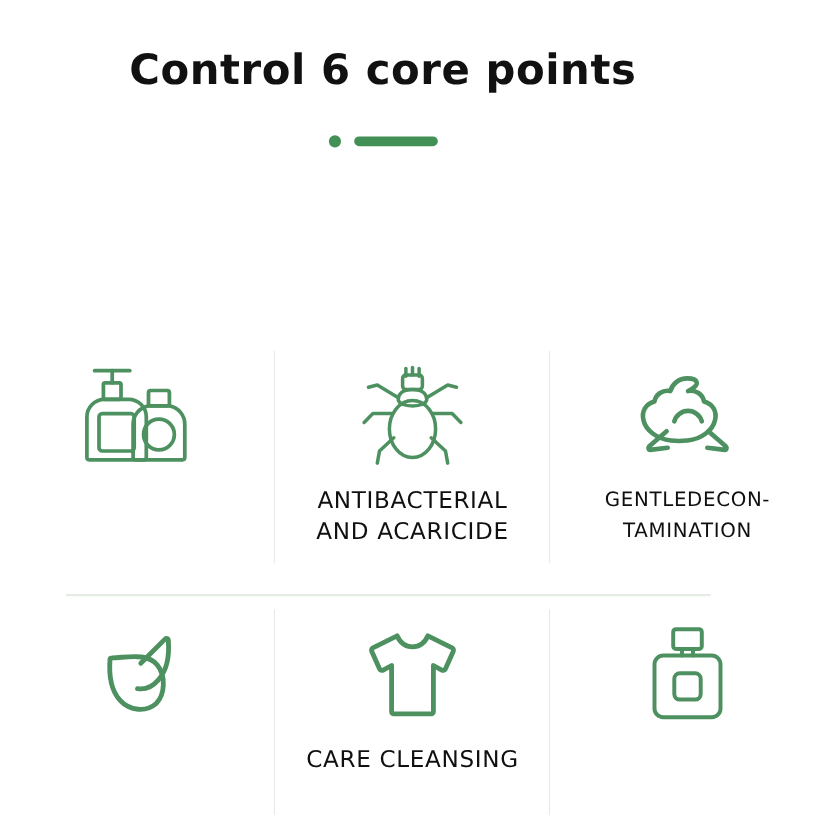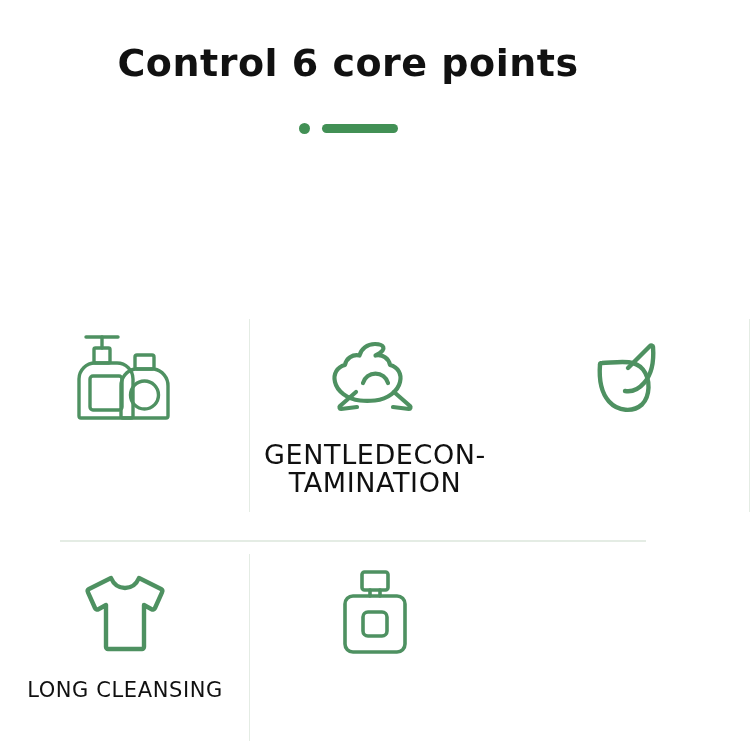--- a/index.html
+++ b/index.html
@@ -116,21 +116,21 @@
     text-align: center;
     font-family: "DejaVu Sans", sans-serif;
     font-size: 21px;
     line-height: 28px;
     color: #101010;
     letter-spacing: 0.6px;
     white-space: pre-line;
     padding: 0 6px;
   }
   .caption.small {
-    font-size: 27px;
+    font-size: 18px;
   }
 
   
   .hsep {
     position: absolute;
     left: 60px;
     right: 50px;
     top: 540px;
     height: 2px;
     background: #e4ece4;
@@ -171,20 +171,50 @@
 
           <rect x="62" y="27" width="19" height="14" rx="2"></rect>
 
           <path d="M62 41 a17 17 0 0 0 -14 17 V88 a2 2 0 0 0 2 2 H93 a2 2 0 0 0 2 -2 V58 a17 17 0 0 0 -14 -17 Z"></path>
 
           <circle cx="71.5" cy="67" r="14"></circle>
         </svg>
       </div>
     </div>
 
+    <div class="cell vsep-right">
+      <div class="icon-wrap">
+        <svg width="104" height="100" viewBox="0 0 104 100" fill="none" stroke="#4e9161" stroke-width="3.2" stroke-linecap="round" stroke-linejoin="round">
+
+          <path d="M46 14 V7"></path>
+          <path d="M52 13 V6"></path>
+          <path d="M58 14 V7"></path>
+
+          <rect x="43" y="13" width="18" height="13" rx="3"></rect>
+
+          <path d="M52 26 c-10 0 -13 5 -13 9 c0 4 6 6 13 6 c7 0 13 -2 13 -6 c0 -4 -3 -9 -13 -9 Z"></path>
+
+          <ellipse cx="52" cy="62" rx="21" ry="26"></ellipse>
+
+          <path d="M38 33 L20 22 L12 24"></path>
+
+          <path d="M66 33 L84 22 L92 24"></path>
+
+          <path d="M33 48 L16 48 L8 56"></path>
+
+          <path d="M71 48 L88 48 L96 56"></path>
+
+          <path d="M35 70 L22 82 L20 93"></path>
+
+          <path d="M69 70 L82 82 L84 93"></path>
+        </svg>
+      </div>
+      <div class="caption">ANTIBACTERIAL
+AND ACARICIDE</div>
+    </div>
 
     <div class="cell">
       <div class="icon-wrap">
         <svg width="104" height="100" viewBox="0 0 104 100" fill="none" stroke="#4e9161" stroke-width="4.2" stroke-linecap="round" stroke-linejoin="round">
 
           <path d="M52 16
                    c-8 0 -14 5 -15.5 11.5
                    c-7 -1.5 -13.5 3 -14.5 9.5
                    c-8 2 -12 9 -10 17
                    c2 9 12 17 25 18.5
@@ -232,21 +262,21 @@
                    V42
                    l7.6 4.2
                    a2.5 2.5 0 0 0 3.4 -1.2
                    L89 29.3
                    a2.5 2.5 0 0 0 -1 -3.3
                    L66 15
                    c-3 7 -8 10 -14 10
                    c-6 0 -11 -3 -14 -10 Z"></path>
         </svg>
       </div>
-      <div class="caption">LONG CLEANSING</div>
+      <div class="caption">CARE CLEANSING</div>
     </div>
 
     <div class="cell">
       <div class="icon-wrap">
         <svg width="104" height="100" viewBox="0 0 104 100" fill="none" stroke="#4e9161" stroke-width="3.6" stroke-linecap="round" stroke-linejoin="round">
 
           <rect x="39" y="9" width="26" height="18" rx="2.5"></rect>
 
           <path d="M47 27 V33"></path>
           <path d="M57 27 V33"></path>

